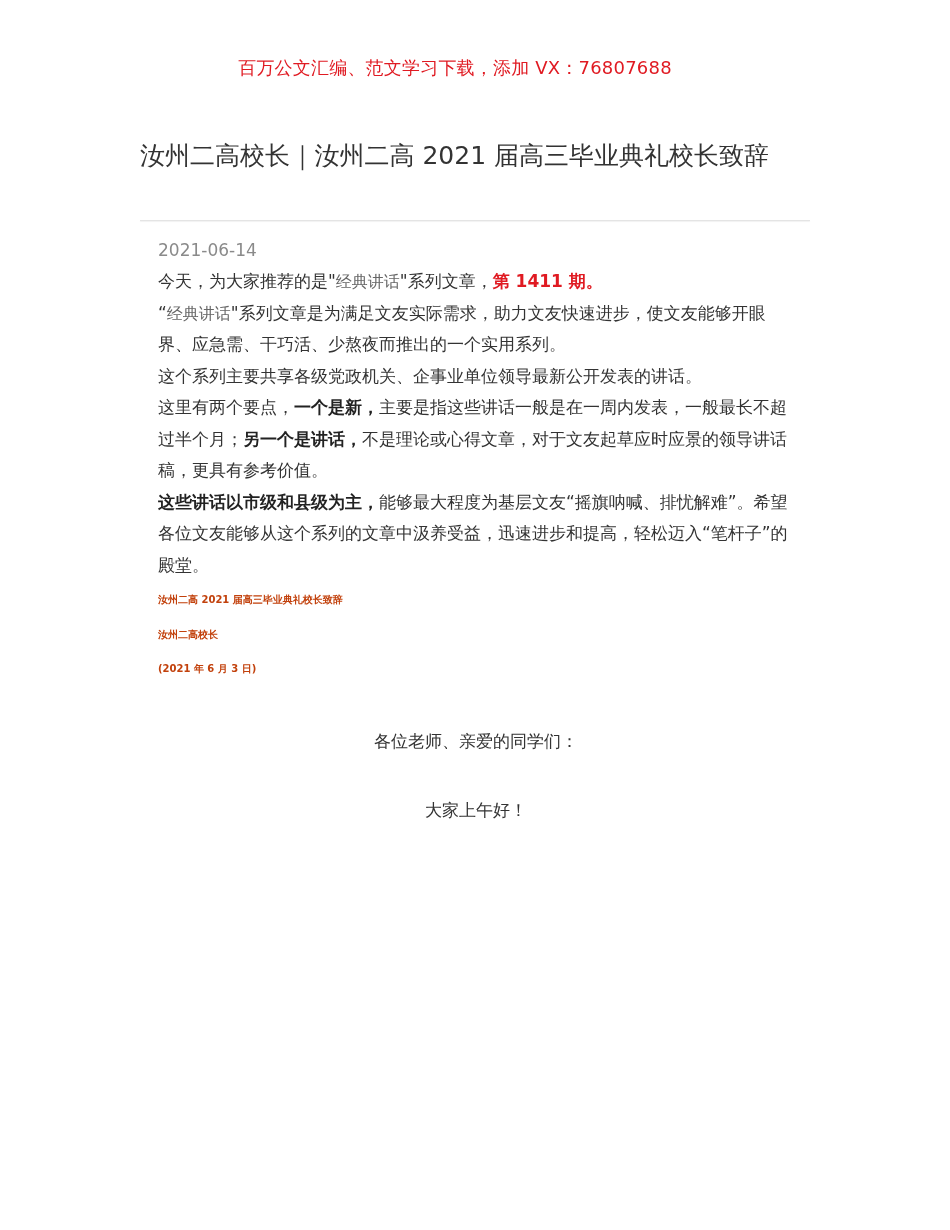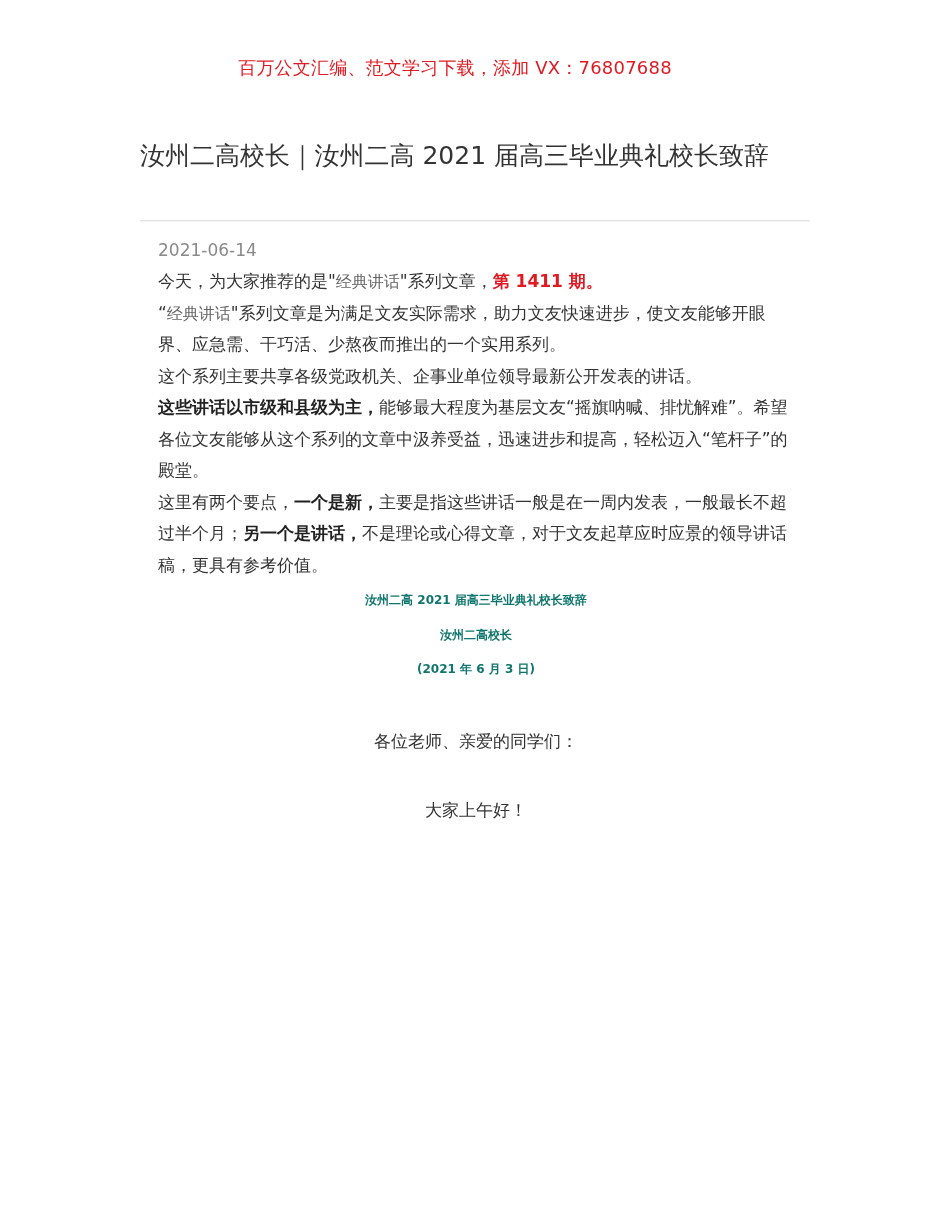--- a/index.html
+++ b/index.html
@@ -11,42 +11,42 @@
            font-size:25px; line-height:36px; color:#333333; font-weight:normal; margin:0; }
   .divider { position:absolute; left:140px; top:220px; width:670px; height:1px;
              background:#e4e4e4; box-shadow:0 1px 1px rgba(0,0,0,0.06); }
   .date { position:absolute; left:158px; top:240px; font-size:17px; color:#8a8a8a; }
   .content { position:absolute; left:158px; top:266px; width:636px;
              font-size:17px; line-height:31.5px; color:#333333; }
   .content p { margin:0; }
   .serif-q { font-family:"DejaVu Serif","Liberation Serif",serif; color:#666; font-size:16px; }
   .red-bold { color:#e01a22; font-weight:bold; }
   b { color:#222; }
-  .center-red { text-align:center; color:#0f766e; font-weight:bold; font-size:12px; line-height:34.5px; }
+  .center-red { text-align:left; color:#c2410c; font-weight:bold; font-size:10px; line-height:34.5px; }
   .speech { position:absolute; left:158px; top:724px; width:636px;
             font-size:17px; line-height:34.5px; color:#333333; }
   .speech p { margin:0;text-align:center; }
   .gap { height:34.5px; }
 </style>
 </head>
 <body>
 
 <div class="banner">百万公文汇编、范文学习下载，添加 VX：76807688</div>
 
 <h1 class="title">汝州二高校长｜汝州二高 2021 届高三毕业典礼校长致辞</h1>
 <div class="divider"></div>
 
 <div class="date">2021-06-14</div>
 
 <div class="content">
   <p><span>今天，为大家推荐的是"</span><span class="serif-q">经典讲话</span><span>"系列文章，</span><span class="red-bold">第 1411 期。</span></p>
   <p><span>“</span><span class="serif-q">经典讲话</span><span>"系列文章是为满足文友实际需求，助力文友快速进步，使文友能够开眼界、应急需、干巧活、少熬夜而推出的一个实用系列。</span></p>
   <p>这个系列主要共享各级党政机关、企事业单位领导最新公开发表的讲话。</p>
+  <p><span>这里有两个要点，</span><b>一个是新，</b><span>主要是指这些讲话一般是在一周内发表，一般最长不超过半个月；</span><b>另一个是讲话，</b><span>不是理论或心得文章，对于文友起草应时应景的领导讲话稿，更具有参考价值。</span></p>
   <p><b>这些讲话以市级和县级为主，</b><span>能够最大程度为基层文友“摇旗呐喊、排忧解难”。希望各位文友能够从这个系列的文章中汲养受益，迅速进步和提高，轻松迈入“笔杆子”的殿堂。</span></p>
-  <p><span>这里有两个要点，</span><b>一个是新，</b><span>主要是指这些讲话一般是在一周内发表，一般最长不超过半个月；</span><b>另一个是讲话，</b><span>不是理论或心得文章，对于文友起草应时应景的领导讲话稿，更具有参考价值。</span></p>
   <div style="height:2px"></div>
   <p class="center-red">汝州二高 2021 届高三毕业典礼校长致辞</p>
   <p class="center-red">汝州二高校长</p>
   <p class="center-red">(2021 年 6 月 3 日)</p>
 </div>
 
 <div class="speech">
   <p>各位老师、亲爱的同学们：</p>
   <div class="gap"></div>
   <p>大家上午好！</p>

